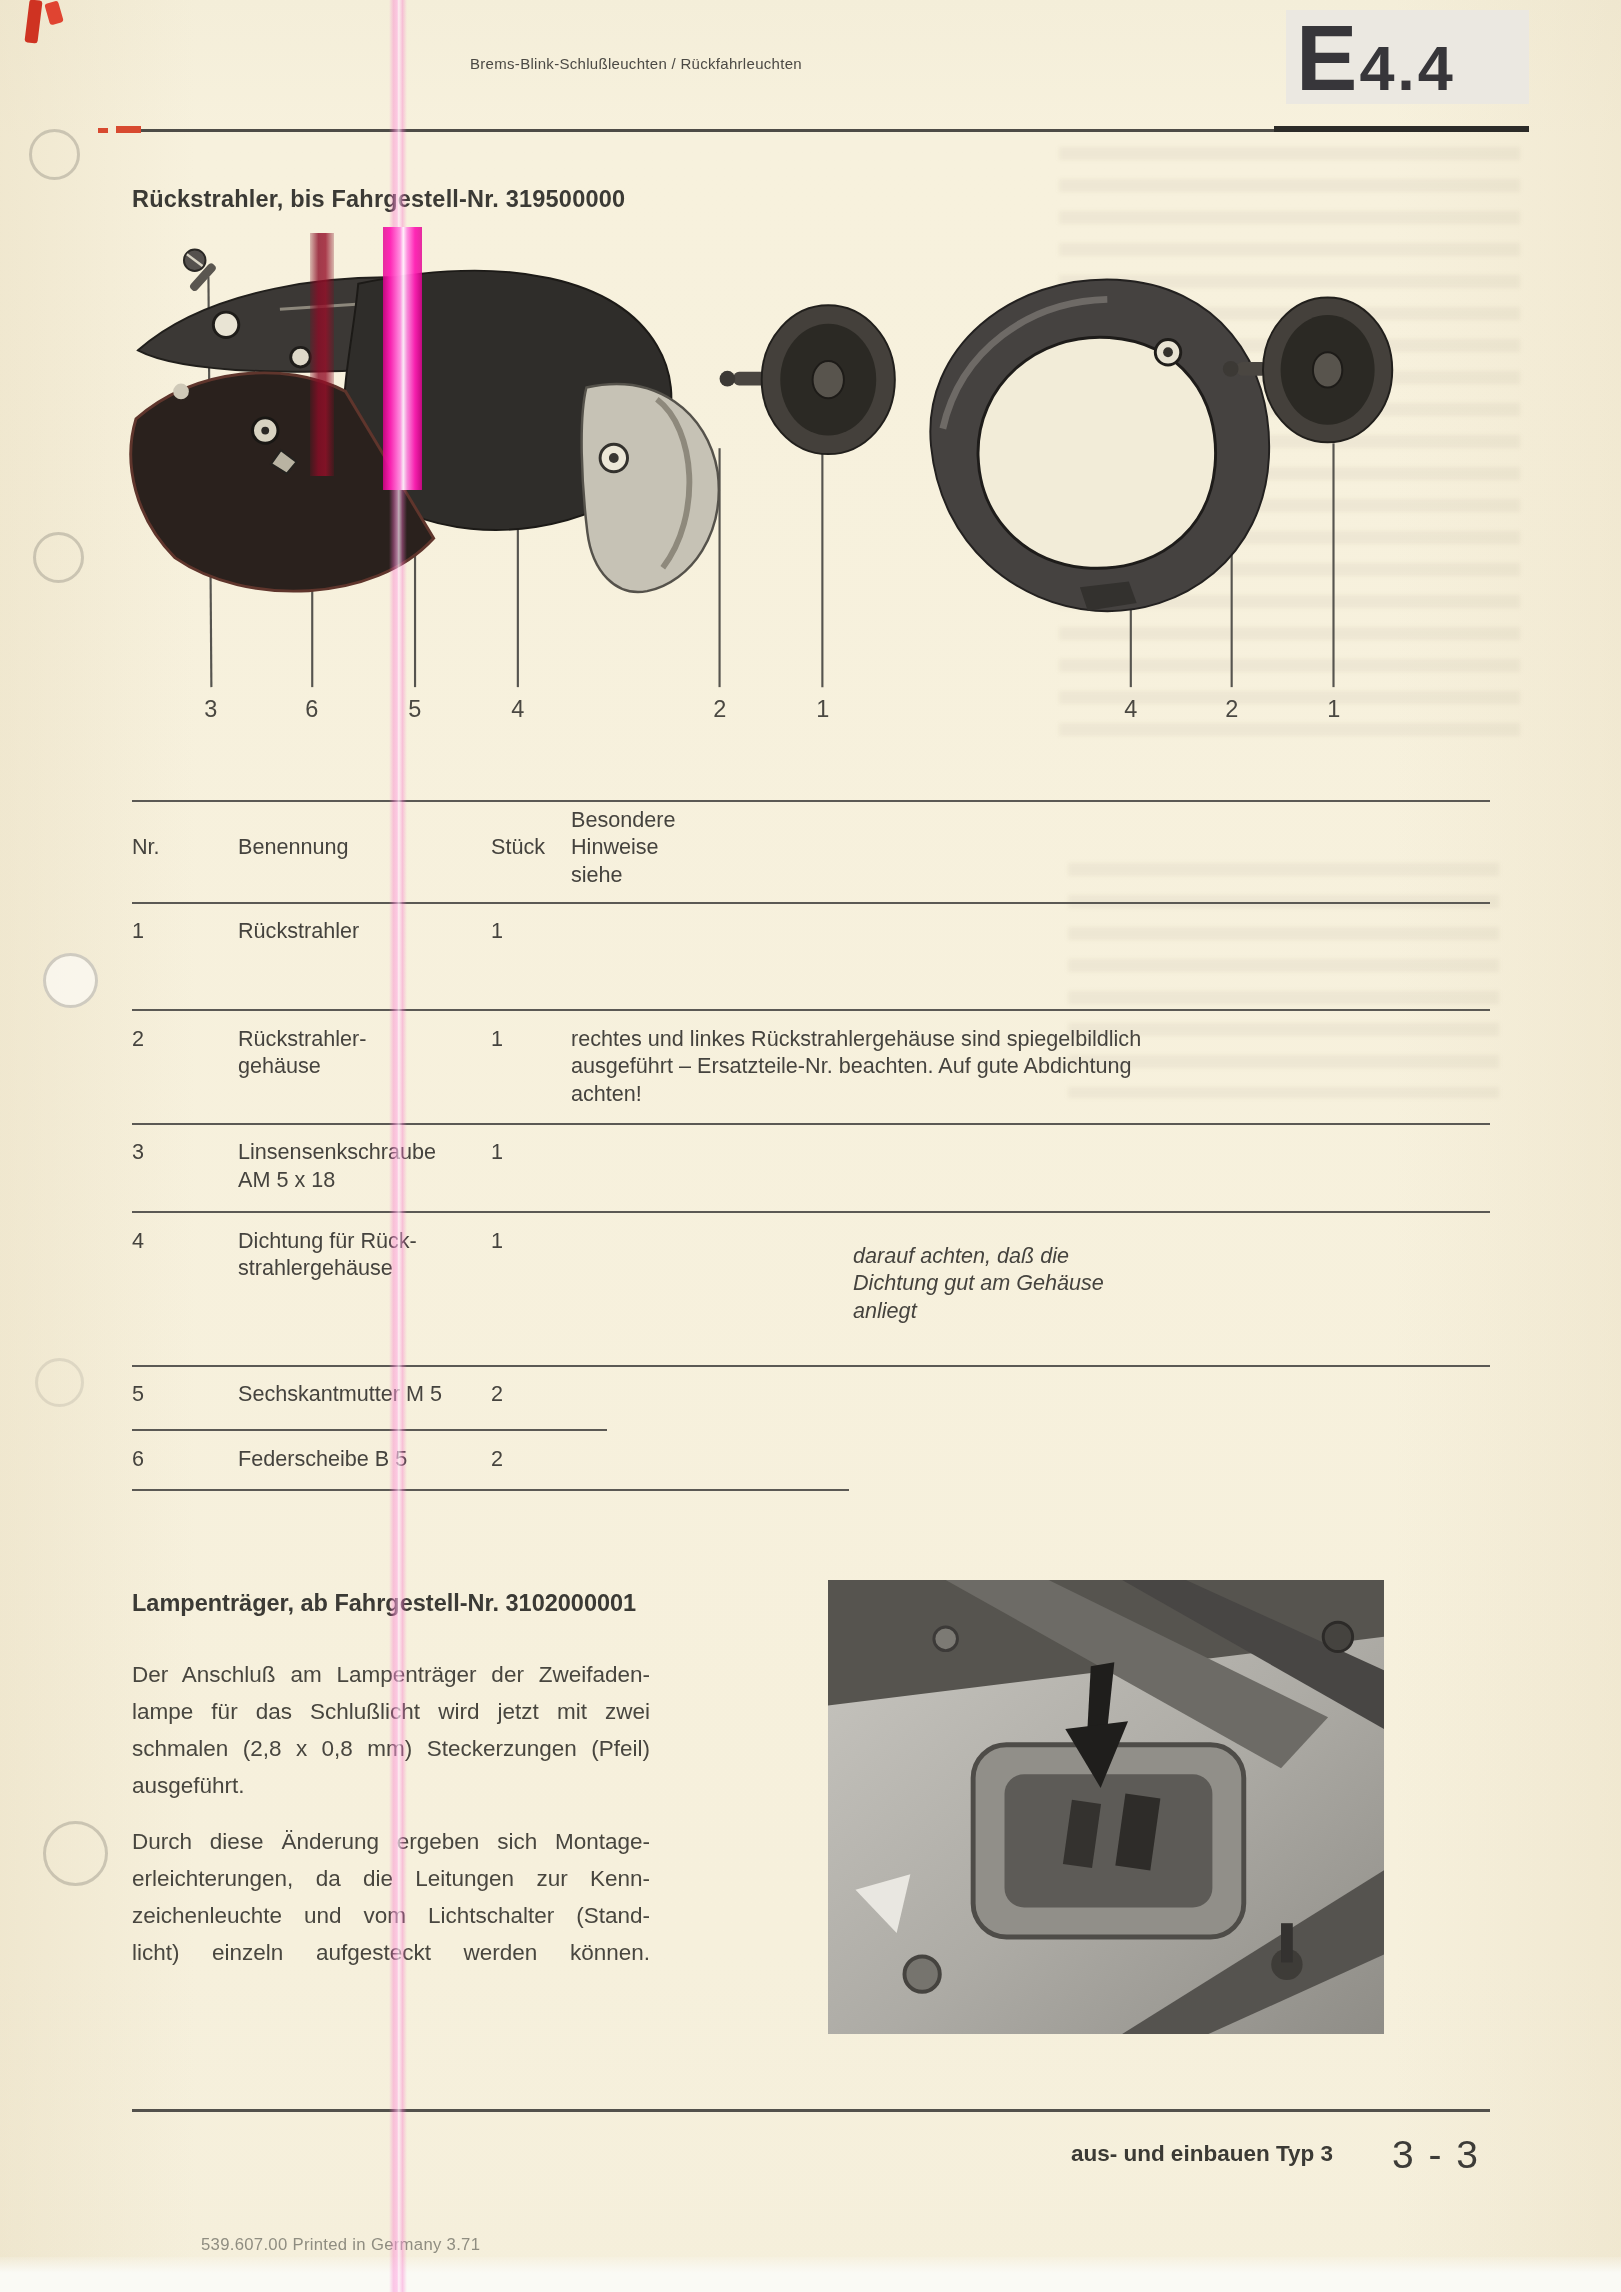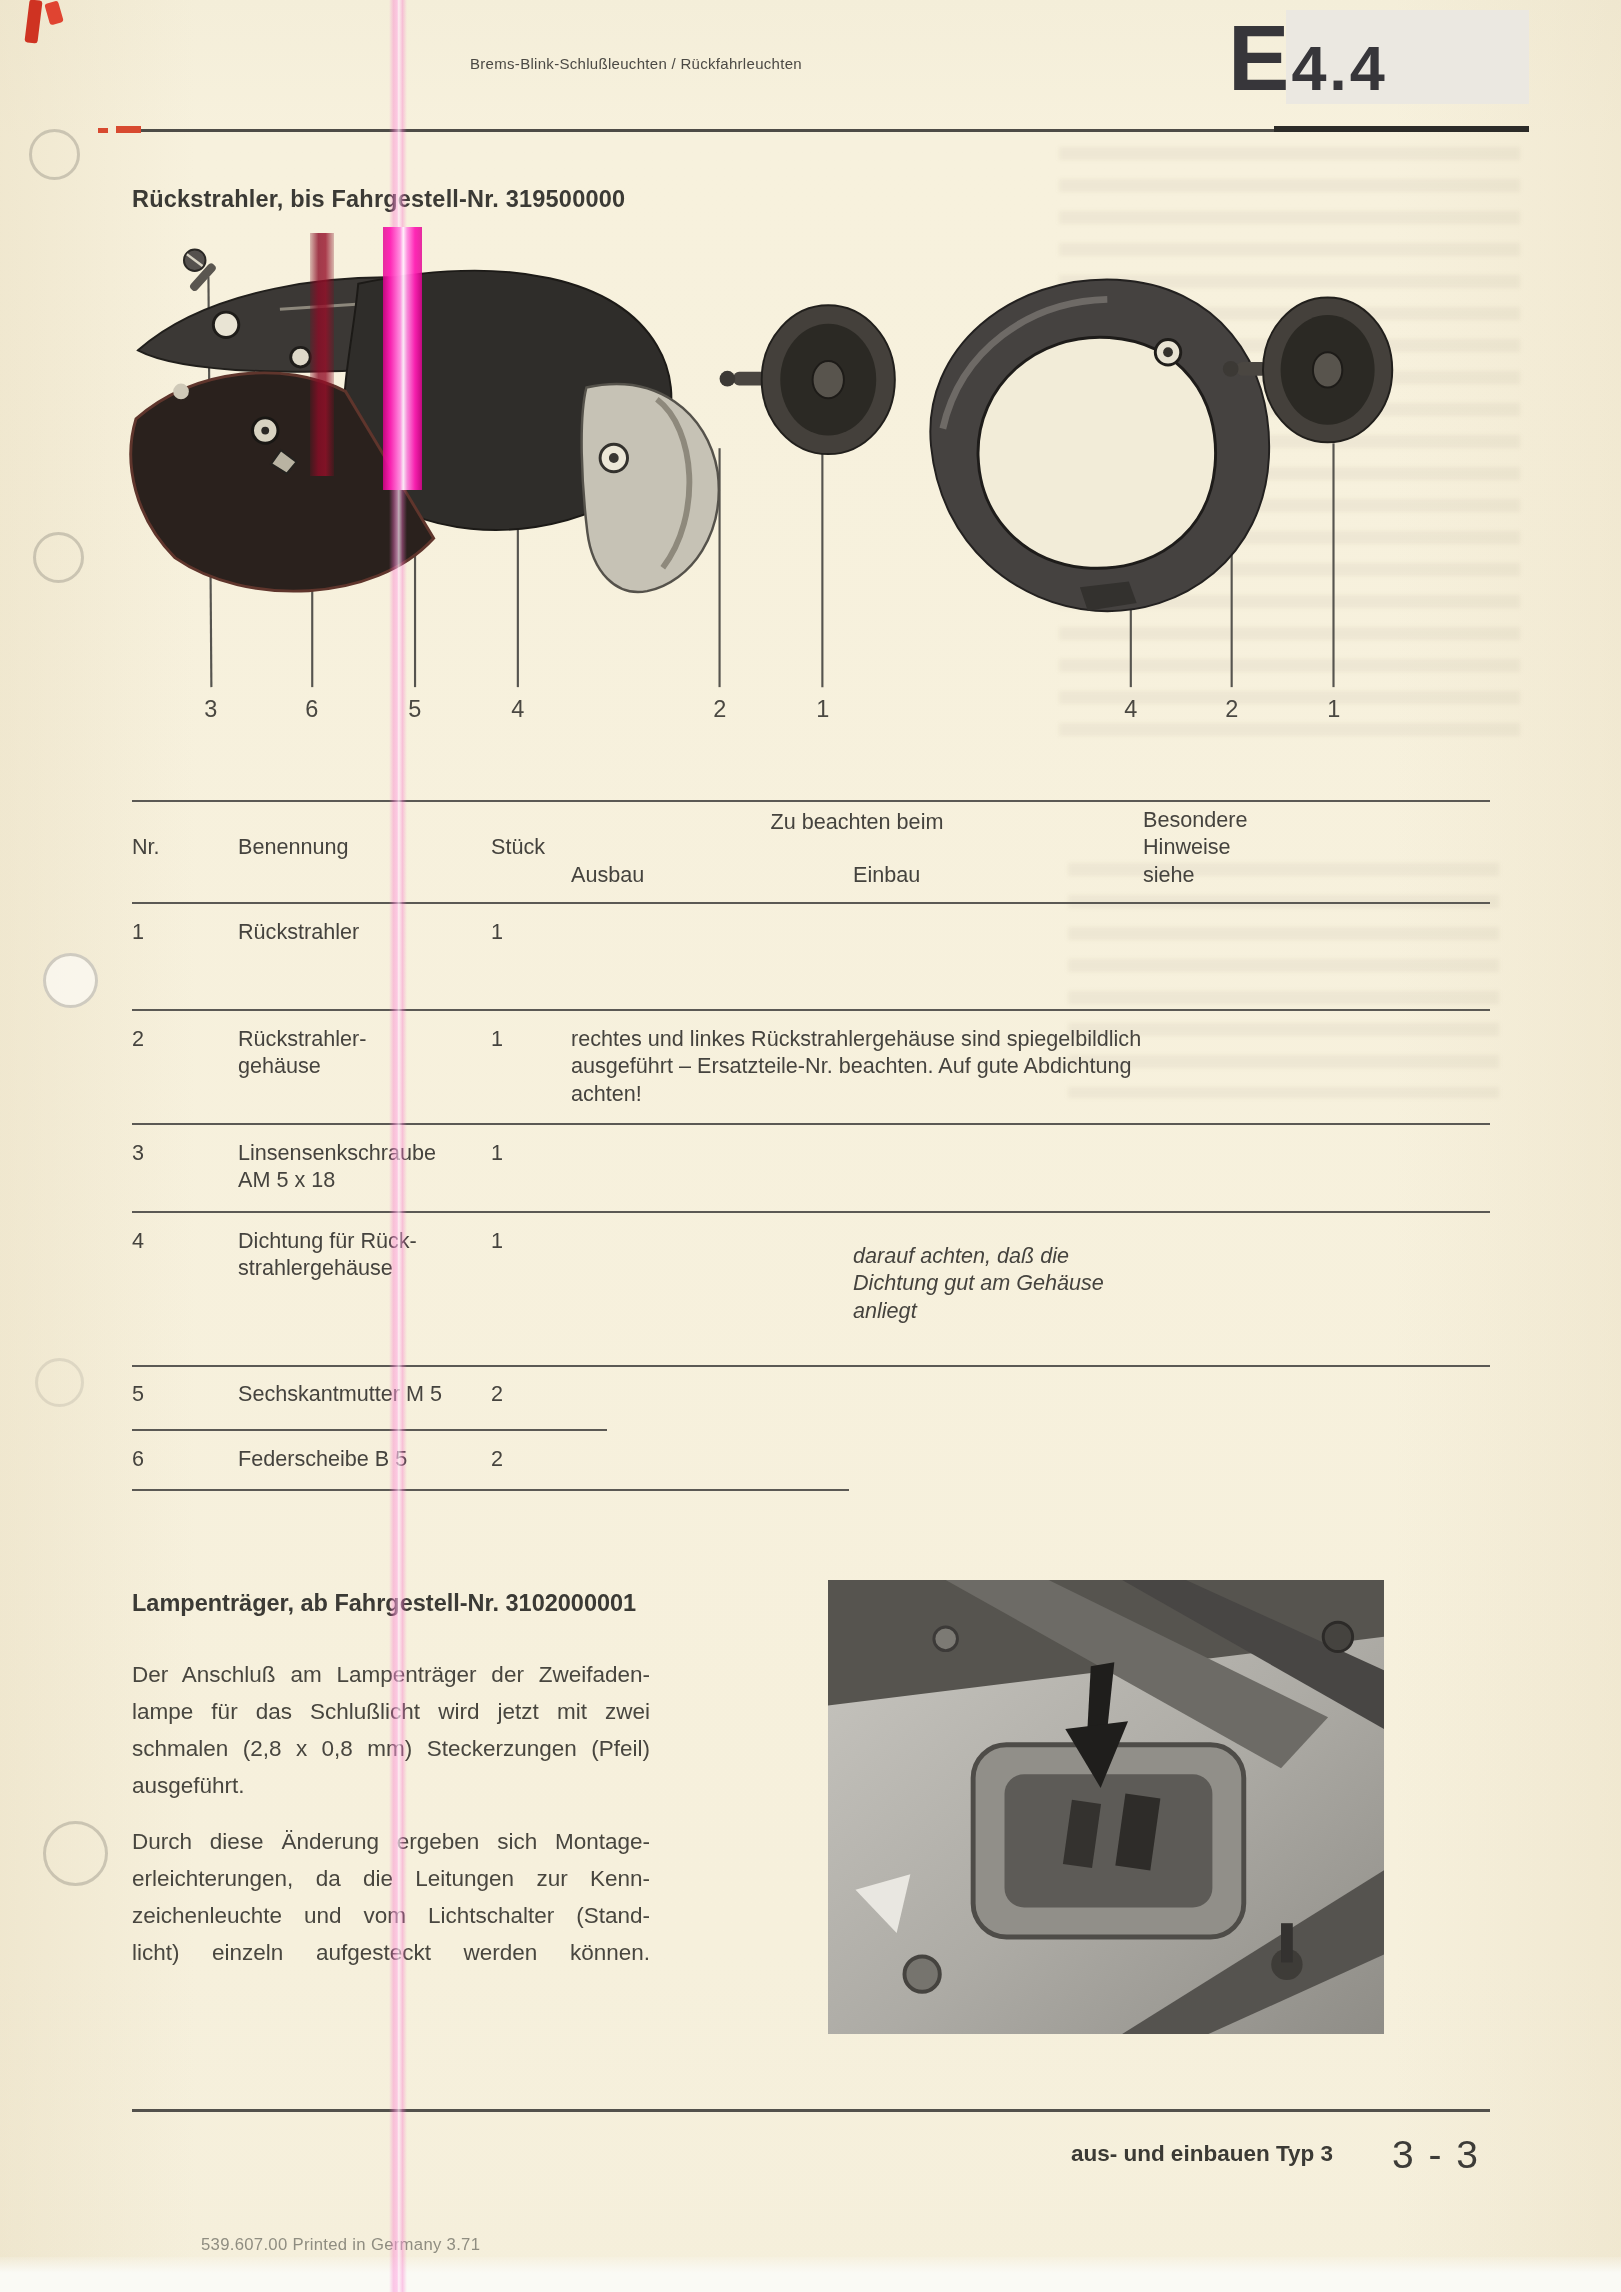--- a/index.html
+++ b/index.html
@@ -20,21 +20,21 @@
   .red-mark{position:absolute;background:#cf3322;border-radius:2.9px;z-index:45;}
   .punch{position:absolute;border-radius:50%;border:3.9px solid rgba(148,144,132,.42);z-index:5;}
   .punch.white{background:rgba(255,255,255,.55);}
   .ghost{position:absolute;z-index:1;pointer-events:none;filter:blur(2px);
     background:repeating-linear-gradient(to bottom,rgba(122,112,90,.065) 0 12.7px,rgba(0,0,0,0) 12.7px 32px);}
   .bottom-edge{position:absolute;left:0;top:2257px;width:1621px;height:35px;z-index:30;
     background:linear-gradient(to bottom,rgba(251,251,246,.15),#fafaf5 45%);}
   
   .doc-title{position:absolute;left:470px;top:55px;font-size:15px;color:#4b4944;letter-spacing:0.3px;}
   .badge-bg{position:absolute;left:1286px;top:9.8px;width:243px;height:94px;background:#ebe8e1;}
-  .badge{position:absolute;left:1228px;top:5.9px;color:#37363a;white-space:nowrap;}
+  .badge{position:absolute;left:1296px;top:5.9px;color:#37363a;white-space:nowrap;}
   .badge .e{font-size:92px;font-weight:bold;letter-spacing:2px;}
   .badge .num{font-size:63px;font-weight:bold;letter-spacing:2.9px;}
   .header-rule{position:absolute;left:132px;top:129px;width:1358px;height:2.9px;background:#4e4c47;}
   .header-rule-dark{position:absolute;left:1274px;top:126px;width:255px;height:5.9px;background:#2c2b28;}
   .rule-dash{position:absolute;background:#d84a30;z-index:46;}
   
   .h1{position:absolute;left:132px;top:186px;font-size:23.5px;font-weight:bold;color:#3b3a35;letter-spacing:0.2px;}
   
   .diagram{position:absolute;left:108px;top:223px;width:1323px;height:470px;z-index:10;}
   .callout{position:absolute;font-size:23.5px;color:#4a4842;z-index:12;width:19.6px;text-align:center;}
@@ -171,27 +171,20 @@
   <div class="callout" style="left:1121px;top:696px;">4</div>
   <div class="callout" style="left:1222px;top:696px;">2</div>
   <div class="callout" style="left:1324px;top:696px;">1</div>
 
   <div class="ptable">
     <div class="t-rule"></div>
     <div class="thead">
       <div class="pt26">Nr.</div>
       <div class="pt26">Benennung</div>
       <div class="pt26">Stück</div>
-      <div>
-        <div class="zu">Zu beachten beim</div>
-        <div class="ae">
-          <div>Ausbau</div>
-          <div>Einbau</div>
-        </div>
-      </div>
       <div class="notes-head">Besondere
 Hinweise
 siehe</div>
     </div>
 
     <div class="t-rule"></div>
     <div class="trow mh1">
       <div class="cell">1</div>
       <div class="cell">Rückstrahler</div>
       <div class="cell">1</div>

